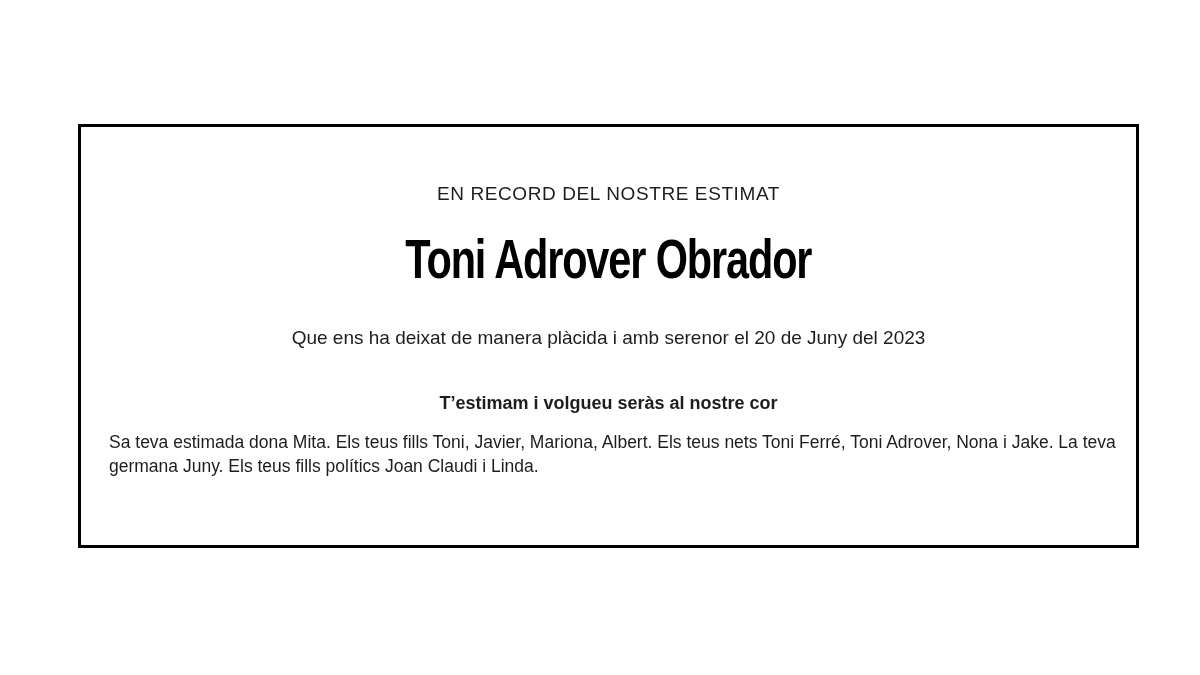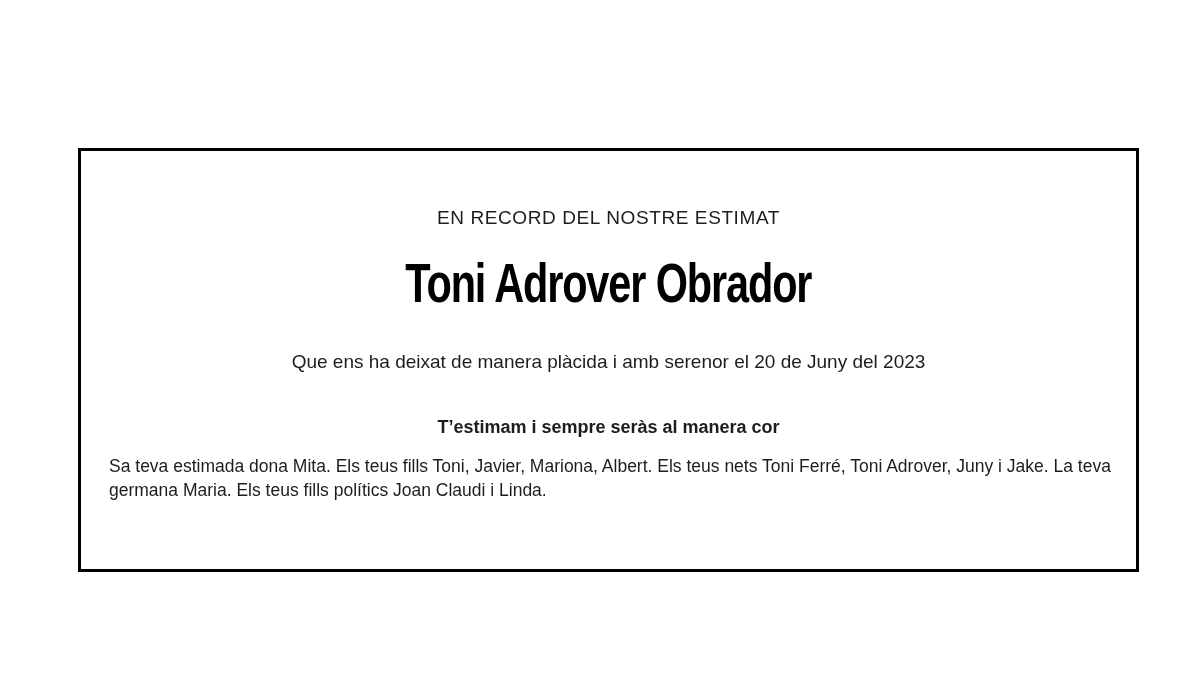--- a/index.html
+++ b/index.html
@@ -20,21 +20,20 @@
   }
   .notice-card {
     position: absolute;
     left: 78px;
     top: 124px;
     width: 1061px;
     height: 424px;
     border: 3px solid #000000;
     box-sizing: border-box;
     background: #ffffff;
-    margin-top: 24px;
   }
   .kicker {
     position: absolute;
     top: 56px;
     left: 0;
     width: 100%;
     text-align: center;
     font-size: 19px;
     letter-spacing: 0.6px;
     color: #1d1d1b;
@@ -98,20 +97,20 @@
   <div class="notice-card">
 
     <div class="kicker">EN RECORD DEL NOSTRE ESTIMAT</div>
 
     <div class="name-line">
       <span class="name-scale">Toni Adrover Obrador</span>
     </div>
 
     <div class="subtitle">Que ens ha deixat de manera plàcida i amb serenor el 20 de Juny del 2023</div>
 
-    <div class="tribute">T’estimam i sempre seràs al manera cor</div>
+    <div class="tribute">T’estimam i volgueu seràs al nostre cor</div>
 
     <div class="body-text">
-      <p>Sa teva estimada dona Mita. Els teus fills Toni, Javier, Mariona, Albert. Els teus nets Toni Ferré, Toni Adrover, Juny i Jake. La teva germana Maria. Els teus fills polítics Joan Claudi i Linda.</p>
+      <p>Sa teva estimada dona Mita. Els teus fills Toni, Javier, Mariona, Albert. Els teus nets Toni Ferré, Toni Adrover, Nona i Jake. La teva germana Juny. Els teus fills polítics Joan Claudi i Linda.</p>
     </div>
 
   </div>
 </div>
 
 </body></html>

